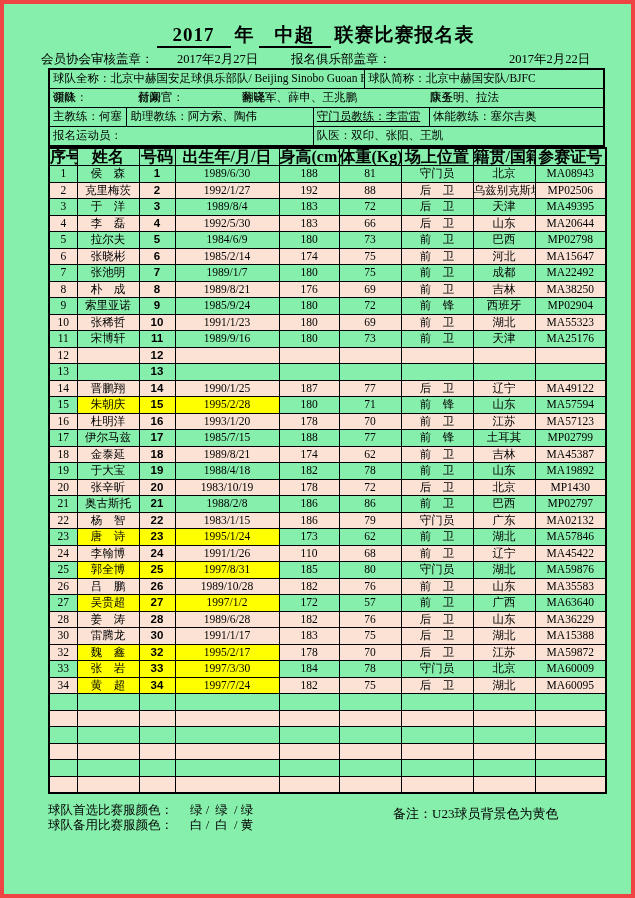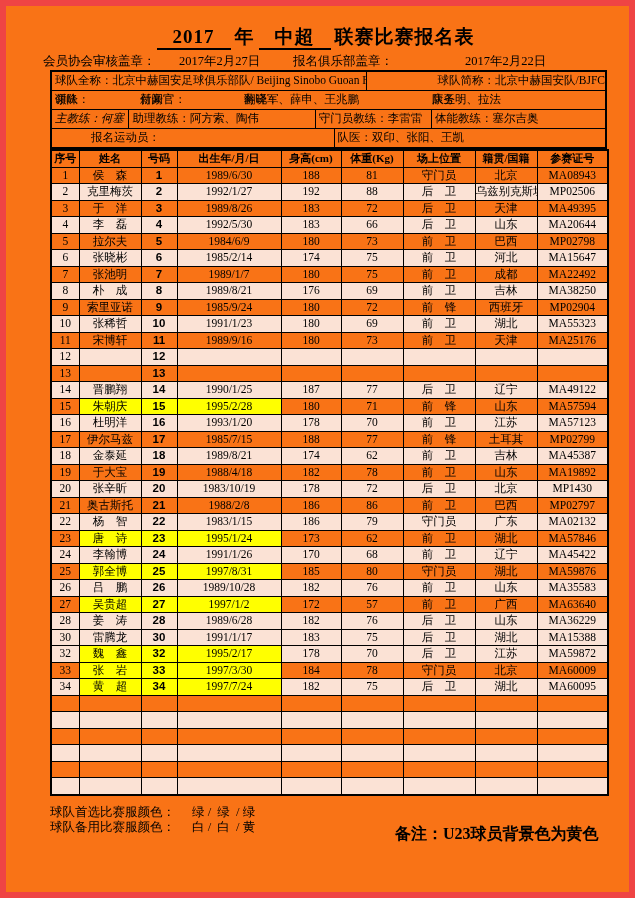--- a/index.html
+++ b/index.html
@@ -1,55 +1,55 @@
 <!DOCTYPE html>
 <html><head>
 <meta charset="utf-8">
 <style>
   html,body{margin:0;padding:0;background:#e8e8e8;}
   .page{
-    width:635px;height:898px;background:#f97316;box-sizing:border-box;
-    border:6px solid #ef4444;position:relative;overflow:hidden;
+    width:635px;height:898px;background:#86efac;box-sizing:border-box;
+    border:4px solid #ef4444;position:relative;overflow:hidden;
     font-family:"Liberation Serif","DejaVu Serif",serif;color:#000;
   }
   
   .title{ text-align:center; margin-top:18px; font-size:19px; font-weight:bold; letter-spacing:1px;}
   .title .u{ border-bottom:2px solid #000; padding:0 16px; display:inline-block; line-height:22px;}
   .title .plain{ padding:0 4px;}
   
   .stamp-row{ position:relative; height:17px; margin-top:3px; font-size:12.5px;}
   .stamp-row span{ position:absolute; white-space:nowrap;}
-  .s-lab1{left:37px;} .s-val1{left:173px;} .s-lab2{left:287px;} .s-val2{left:459px;}
+  .s-lab1{left:37px;} .s-val1{left:173px;} .s-lab2{left:287px;} .s-val2{left:505px;}
   
   .info-box{ margin-left:44px; width:557px; box-sizing:border-box; border:2px solid #000; font-size:11.5px;}
   .irow{ display:flex; height:18px; line-height:17px; border-bottom:1.5px solid #000;}
-  .irow:last-child{ border-bottom:none;margin-left:36px;}
+  .irow:last-child{ border-bottom:none;}
   .icell{ box-sizing:border-box; border-right:1.5px solid #000; padding-left:3px; white-space:nowrap; overflow:hidden;}
   .icell:last-child{ border-right:none;}
-  .c-full{width:57%;} .c-short{width:43%;text-align:right;}
-  .c-head{width:14%;font-style:italic;} .c-assist{width:33.7%;} .c-gk{width:21%;} .c-fit{width:31.3%;}
+  .c-full{width:57%;} .c-short{width:43%;}
+  .c-head{width:14%;} .c-assist{width:33.7%;} .c-gk{width:21%;text-decoration:underline;} .c-fit{width:31.3%;}
   .c-reg{width:47.7%;} .c-doc{width:52.3%;font-family:Liberation Serif, serif;}
   .pair-row{ position:relative; width:100%;}
   .pair-row span{ position:absolute; white-space:nowrap;}
   .p1{left:3px;} .p2{left:88px;} .p3{left:192px;} .p4{left:380px;}
   
   table.players{ margin-left:44px; width:557px; border-collapse:collapse; table-layout:fixed;
     border:2px solid #000; margin-top:0;}
   table.players th, table.players td{
     border:1.5px solid #000; height:15.5px; padding:0; text-align:center;
     font-size:11.5px; line-height:1; overflow:hidden; white-space:nowrap;}
-  table.players th{ font-weight:bold; font-size:11px;}
+  table.players th{ font-weight:bold; font-size:16px;}
   table.players td.num{ font-family:"Liberation Sans","DejaVu Sans",sans-serif; font-weight:bold;}
   tr.shade td{ background:#fbe2d5;}
   table.players td.u23{ background:#ffff00 !important;}
   
   .footer{ position:relative; margin-left:44px; width:557px; height:46px; margin-top:9px; font-size:12.5px;}
   .kit-line{ height:15px; line-height:15px; white-space:pre;}
   .kit-label{ display:inline-block; width:142px;}
-  .note{ position:absolute; left:345px; top:19px; font-weight:bold; font-size:16px; white-space:nowrap;}
+  .note{ position:absolute; left:345px; top:2px; font-weight:normal; font-size:13px; white-space:nowrap;}
 </style>
 </head>
 <body>
 
 <div class="page">
 
   <div class="title">
     <span class="u">2017</span><span class="plain">年</span><span class="u">中超</span><span class="plain">联赛比赛报名表</span>
   </div>
 
@@ -142,21 +142,21 @@
           <td>192</td>
           <td>88</td>
           <td>后　卫</td>
           <td>乌兹别克斯坦</td>
           <td>MP02506</td>
         </tr>
         <tr>
           <td>3</td>
           <td>于　洋</td>
           <td class="num">3</td>
-          <td>1989/8/26</td>
+          <td>1989/8/4</td>
           <td>183</td>
           <td>72</td>
           <td>后　卫</td>
           <td>天津</td>
           <td>MA49395</td>
         </tr>
         <tr class="shade">
           <td>4</td>
           <td>李　磊</td>
           <td class="num">4</td>
@@ -374,21 +374,21 @@
           <td>62</td>
           <td>前　卫</td>
           <td>湖北</td>
           <td>MA57846</td>
         </tr>
         <tr class="shade">
           <td>24</td>
           <td>李翰博</td>
           <td class="num">24</td>
           <td>1991/1/26</td>
-          <td>170</td>
+          <td>110</td>
           <td>68</td>
           <td>前　卫</td>
           <td>辽宁</td>
           <td>MA45422</td>
         </tr>
         <tr>
           <td>25</td>
           <td class="u23">郭全博</td>
           <td class="num u23">25</td>
           <td class="u23">1997/8/31</td>

